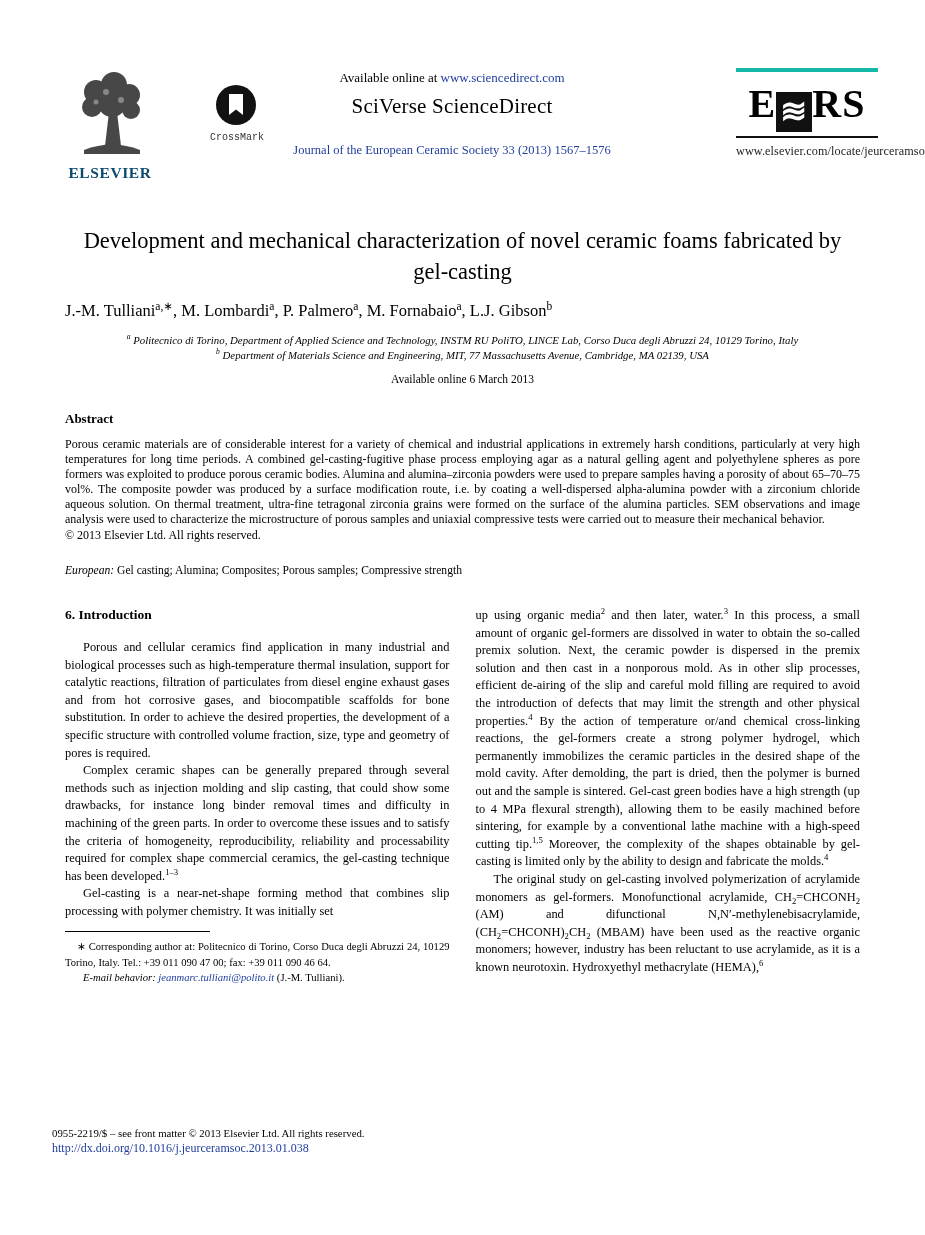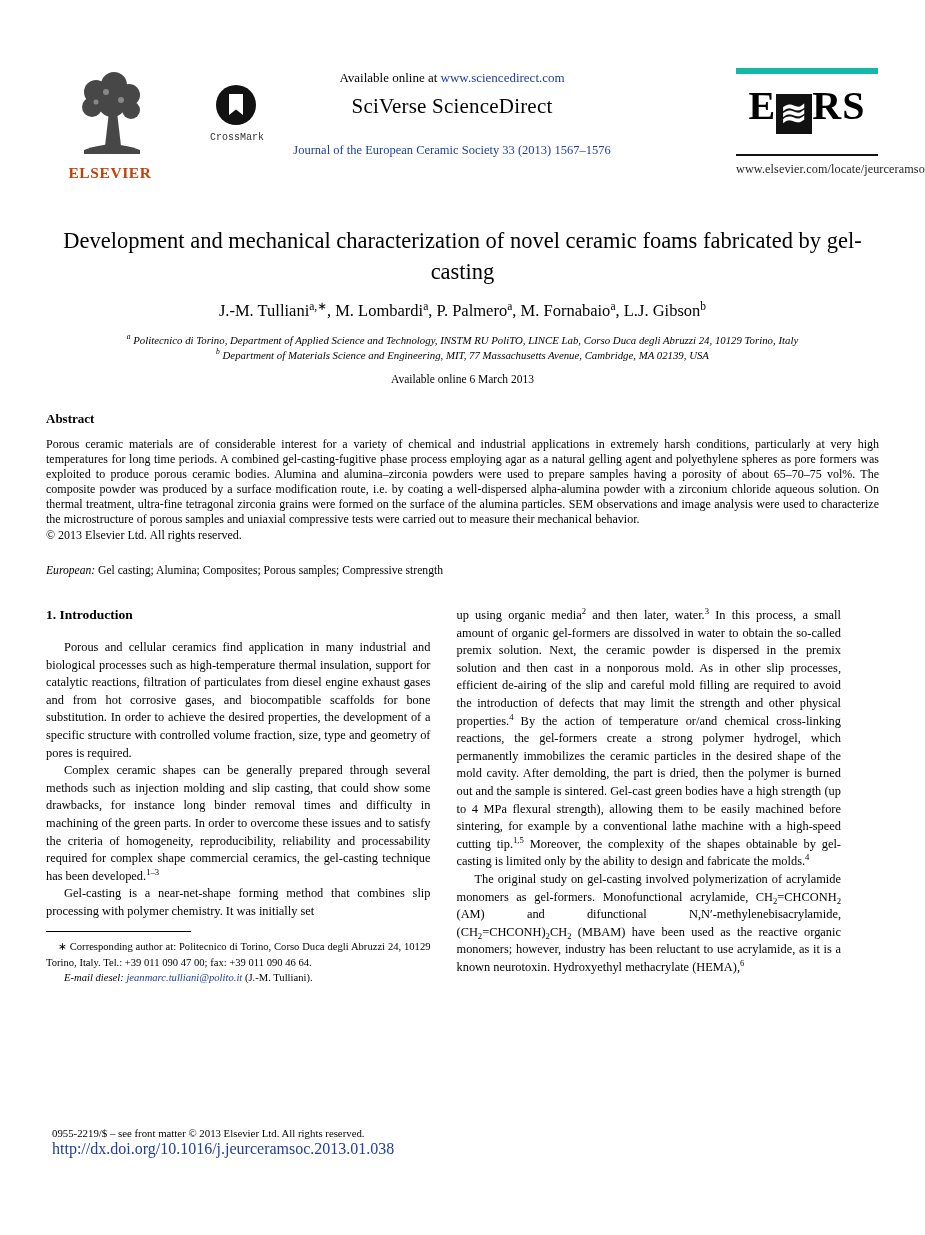--- a/index.html
+++ b/index.html
@@ -13,36 +13,36 @@
     font-family: "Liberation Serif", serif;
     color: #000;
     overflow: hidden;
   }
   sup, sub { line-height: 0; font-size: 70%; }
   .link { color: var(--link); text-decoration: none; cursor: pointer; }
 
   
   .masthead { position: relative; height: 205px; }
   .elsevier-block { position: absolute; left: 62px; top: 70px; width: 96px; text-align: center; }
-  .elsevier-text { font-size: 15.5px; letter-spacing: 0.6px; color: #c2410c; margin-top: 2px; font-weight: 600; }
+  .elsevier-text { font-size: 15.5px; letter-spacing: 0.6px; color: #0c4a6e; margin-top: 2px; font-weight: 600; }
   .crossmark-block { position: absolute; left: 210px; top: 84px; width: 52px; text-align: center; cursor: pointer; }
   .crossmark-label { font-size: 10px; color: #333; margin-top: 2px; font-family: Liberation Mono, monospace; }
   .center-block { position: absolute; left: 268px; top: 70px; width: 368px; text-align: center; }
   .avail-line { font-size: 13px; }
   .sciverse { margin-top: 8px; font-size: 21px; font-weight: normal; letter-spacing: 0.2px; }
   .citation { margin-top: 24px; font-size: 12.5px; }
   .ecers-block { position: absolute; right: 47px; top: 68px; width: 142px; text-align: center; }
-  .ecers-logo { border-top: 6px solid #14b8a6; border-bottom: 2px solid #111; padding: 10px 0 20px; font-size: 40px; font-weight: bold; letter-spacing: 1px; line-height: 44px; }
+  .ecers-logo { border-top: 4px solid #14b8a6; border-bottom: 2px solid #111; padding: 10px 0 4px; font-size: 40px; font-weight: bold; letter-spacing: 1px; line-height: 44px; }
   .ecers-box { display: inline-block; width: 36px; height: 40px; background: #111; color: #fff; font-size: 32px; line-height: 38px; vertical-align: -5px; text-align: center; }
   .locate { margin-top: 6px; font-size: 12.2px; color: #222; letter-spacing: 0.1px; }
 
   
-  .content { padding: 0 46px; }
+  .content { padding: 0 65px; }
   .title { margin-top: 20px; text-align: center; font-size: 22.5px; line-height: 31px; font-weight: 400; }
-  .authors { margin-top: 14px; text-align: center; font-size: 16.5px; }
+  .authors { margin-top: 14px; font-size: 16.5px; }
   .affiliations { margin-top: 12px; text-align: center; font-style: italic; font-size: 10.8px; line-height: 15px; }
   .avail-date { margin-top: 10px; text-align: center; font-size: 11.5px; }
   .abstract-heading { margin-top: 26px; font-size: 13px; font-weight: bold; }
   .abstract-text { margin-top: 10px; font-size: 12px; line-height: 15px; text-align: justify; }
   .copyright { font-size: 12px; line-height: 17px; }
   .keywords { margin-top: 20px; font-size: 11.6px; }
   .kw-label { font-style: italic; }
 
   
   .columns { margin-top: 30px; display: flex; gap: 26px; }
@@ -54,21 +54,21 @@
   
   .footnote { margin-top: 10px; }
   .fn-rule { width: 145px; border-top: 1px solid #000; margin-bottom: 7px; }
   .fn-text { font-size: 10.6px; line-height: 16px; text-align: justify; text-indent: 12px; }
   .fn-email { font-size: 10.6px; line-height: 14.2px; text-indent: 18px; }
   .it { font-style: italic; }
 
   
   .bottom-matter { position: absolute; left: 52px; top: 1126px; }
   .issn-line { font-size: 10.8px; line-height: 15px; }
-  .doi-line { font-size: 16px; line-height: 15px; }
+  .doi-line { font-size: 12px; line-height: 15px; }
 </style>
 </head>
 <body>
 
 <div class="page">
 
   <div class="masthead">
 
     <div class="elsevier-block">
       <span>
@@ -141,30 +141,30 @@
     <div class="copyright">© 2013 Elsevier Ltd. All rights reserved.</div>
 
     <div class="keywords">
       <span class="kw-label">European:</span>
       <span>Gel casting; Alumina; Composites; Porous samples; Compressive strength</span>
     </div>
 
     <div class="columns">
 
       <div class="col">
-        <div class="sec-heading">1. Introduction</div>
+        <div class="sec-heading">6. Introduction</div>
         <p>Porous and cellular ceramics find application in many industrial and biological processes such as high-temperature thermal insulation, support for catalytic reactions, filtration of particulates from diesel engine exhaust gases and from hot corrosive gases, and biocompatible scaffolds for bone substitution. In order to achieve the desired properties, the development of a specific structure with controlled volume fraction, size, type and geometry of pores is required.</p>
         <p>Complex ceramic shapes can be generally prepared through several methods such as injection molding and slip casting, that could show some drawbacks, for instance long binder removal times and difficulty in machining of the green parts. In order to overcome these issues and to satisfy the criteria of homogeneity, reproducibility, reliability and processability required for complex shape commercial ceramics, the gel-casting technique has been developed.<sup>1–3</sup></p>
         <p>Gel-casting is a near-net-shape forming method that combines slip processing with polymer chemistry. It was initially set</p>
 
         <div class="footnote">
           <div class="fn-rule"></div>
           <div class="fn-text">∗ Corresponding author at: Politecnico di Torino, Corso Duca degli Abruzzi 24, 10129 Torino, Italy. Tel.: +39 011 090 47 00; fax: +39 011 090 46 64.</div>
           <div class="fn-email">
-            <span class="it">E-mail diesel:</span>
+            <span class="it">E-mail behavior:</span>
             <span class="link it">jeanmarc.tulliani@polito.it</span>
             <span>(J.-M. Tulliani).</span>
           </div>
         </div>
       </div>
 
       <div class="col">
         <p class="noindent">up using organic media<sup>2</sup> and then later, water.<sup>3</sup> In this process, a small amount of organic gel-formers are dissolved in water to obtain the so-called premix solution. Next, the ceramic powder is dispersed in the premix solution and then cast in a nonporous mold. As in other slip processes, efficient de-airing of the slip and careful mold filling are required to avoid the introduction of defects that may limit the strength and other physical properties.<sup>4</sup> By the action of temperature or/and chemical cross-linking reactions, the gel-formers create a strong polymer hydrogel, which permanently immobilizes the ceramic particles in the desired shape of the mold cavity. After demolding, the part is dried, then the polymer is burned out and the sample is sintered. Gel-cast green bodies have a high strength (up to 4 MPa flexural strength), allowing them to be easily machined before sintering, for example by a conventional lathe machine with a high-speed cutting tip.<sup>1,5</sup> Moreover, the complexity of the shapes obtainable by gel-casting is limited only by the ability to design and fabricate the molds.<sup>4</sup></p>
         <p>The original study on gel-casting involved polymerization of acrylamide monomers as gel-formers. Monofunctional acrylamide, CH<sub>2</sub>=CHCONH<sub>2</sub> (AM) and difunctional N,N′-methylenebisacrylamide, (CH<sub>2</sub>=CHCONH)<sub>2</sub>CH<sub>2</sub> (MBAM) have been used as the reactive organic monomers; however, industry has been reluctant to use acrylamide, as it is a known neurotoxin. Hydroxyethyl methacrylate (HEMA),<sup>6</sup></p>
       </div>

